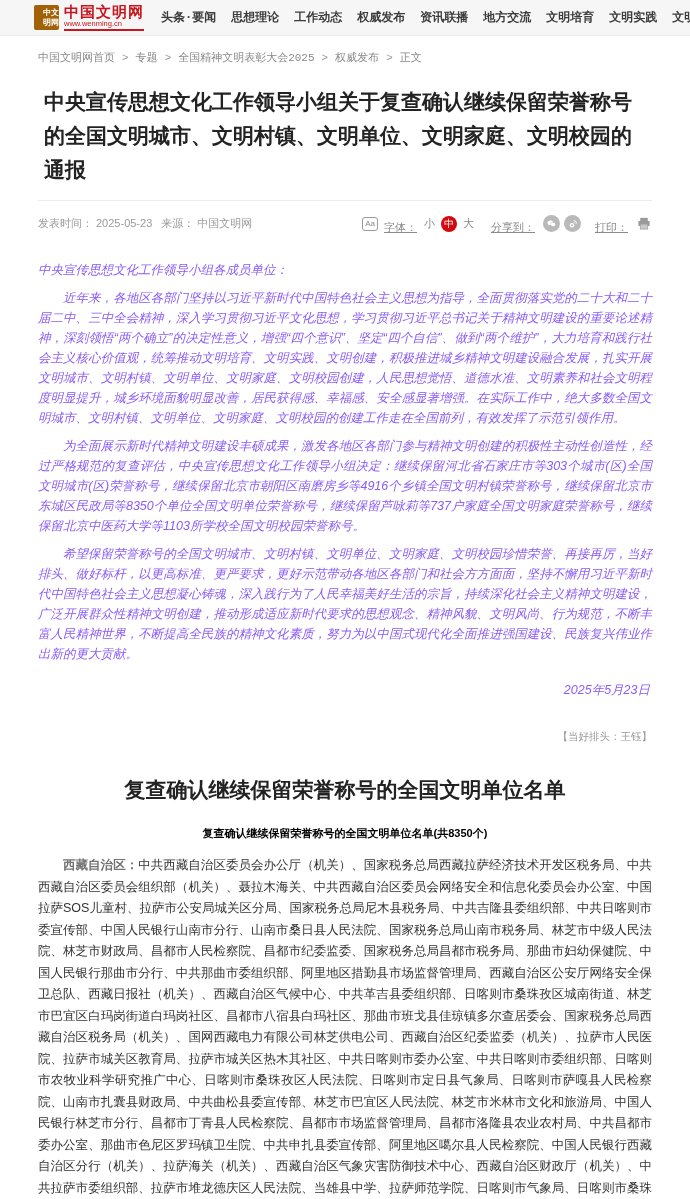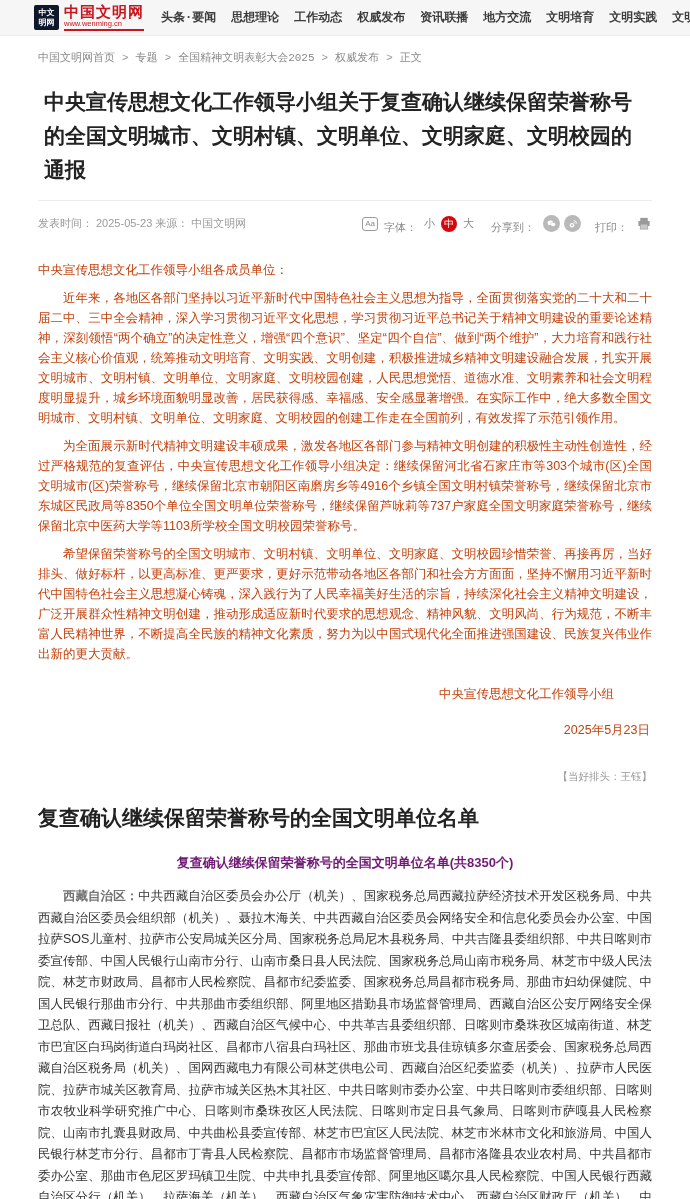--- a/index.html
+++ b/index.html
@@ -11,23 +11,23 @@
   }
   a { text-decoration:none; color:inherit;font-family:Liberation Mono, monospace; }
 
   
   .topbar {
     height:36px; background:#f6f6f6; border-bottom:1px solid #ececec;
     display:flex; align-items:center; padding:0 8px 0 34px; white-space:nowrap;
   }
   .logo { display:flex; align-items:center; cursor:pointer; }
   .seal {
-    width:25px; height:25px; background:#0f172a; border-radius:2px;
+    width:25px; height:25px; background:#a16207; border-radius:2px;
     color:#fff; font-size:8px; line-height:10px; text-align:center;
-    display:flex; flex-direction:column; justify-content:center; font-weight:bold;
+    display:flex; flex-direction:column; justify-content:center; font-weight:bold;align-items:flex-end;
   }
   .logo-text { margin-left:5px; }
   .logo-title { color:#c7161e; font-weight:bold; font-size:15px; line-height:15px; letter-spacing:1px; }
   .logo-url { color:#c7161e; font-size:7.5px; line-height:10px; border-bottom:2px solid #c7161e; }
   nav.mainnav { margin-left:17px; display:flex; gap:15px; font-size:12px; font-weight:bold; color:#3c3c3c; }
 
   
   .breadcrumb { padding:14px 38px 0; font-size:11px; color:#8a8a8a; }
   .breadcrumb .sep { margin:0 4px; color:#999; }
 
@@ -36,23 +36,23 @@
   h1.title {
     font-size:21px; line-height:34px; font-weight:bold; text-align:left;
     color:#232323; margin:20px 6px 13px;
   }
   .meta-row {
     border-top:1px solid #ededed; padding:11px 0 9px;
     display:flex; justify-content:space-between; align-items:center;
     font-size:11px; color:#9a9a9a;
   }
   .meta-left span { margin-right:3px; }
-  .meta-left .gap { }
+  .meta-left .gap { margin-left:6px; }
   .tools { display:flex; align-items:center; color:#8a8a8a; }
-  .tools .lbl { margin:8px 4px 0 6px; }
+  .tools .lbl { margin:8px 4px 0 6px;text-decoration:underline; }
   .aa-icon {
     display:inline-block; border:1px solid #9a9a9a; border-radius:3px;
     font-size:8px; line-height:10px; padding:1px 2px; color:#8a8a8a; background:#fff;
   }
   .fs-opt { margin:0 3px; cursor:pointer; }
   .fs-mid {
     display:inline-flex; width:16px; height:16px; border-radius:50%;
     background:#d20a10; color:#fff; align-items:center; justify-content:center;
     font-size:10px; margin:0 3px; cursor:pointer;
   }
@@ -60,34 +60,34 @@
     width:17px; height:17px; border-radius:50%; background:#b9b9b9;
     display:inline-flex; align-items:center; justify-content:center;
     margin-left:4px; cursor:pointer;
   }
   .printer-icon { margin-left:4px; cursor:pointer; display:inline-flex; }
 
   
   .body-text { margin-top:16px; }
   .body-text p {
     font-size:12.5px; line-height:20px; text-align:justify;
-    text-indent:2em; margin:0 0 8px; color:#c2410c;
+    text-indent:2em; margin:0 0 8px; color:#8b5cf6;font-style:italic;
   }
   p.salutation { text-indent:0; }
   p.sign { text-align:right; text-indent:0; margin:20px 38px 0 0; font-size:12.5px; }
   p.sign-date { text-align:right; text-indent:0; margin:16px 2px 0 0; font-size:12.5px; }
   .editor-note { text-align:right; font-size:10.5px; color:#9a9a9a; margin:30px 0 0; }
 
   
   h2.list-heading {
-    text-align:left; font-size:21px; font-weight:bold; color:#222;
-    margin:20px 0 0;
+    text-align:center; font-size:21px; font-weight:bold; color:#222;
+    margin:32px 0 0;
   }
   .red-subtitle {
-    text-align:center; color:#701a75; font-weight:bold; font-size:13px; margin:22px 0 0;
+    text-align:center; color:#000000; font-weight:bold; font-size:11px; margin:22px 0 0;
   }
   p.units {
     font-size:12.5px; line-height:21.5px; text-align:justify; text-indent:2em;
     margin:14px 0 16px; color:#333;
   }
   .region { color:#737373; font-weight:bold; }
 </style>
 </head>
 <body>
 
@@ -164,21 +164,20 @@
           </svg>
       </span>
     </div>
   </div>
 
   <div class="body-text">
     <p class="salutation">中央宣传思想文化工作领导小组各成员单位：</p>
     <p>近年来，各地区各部门坚持以习近平新时代中国特色社会主义思想为指导，全面贯彻落实党的二十大和二十届二中、三中全会精神，深入学习贯彻习近平文化思想，学习贯彻习近平总书记关于精神文明建设的重要论述精神，深刻领悟“两个确立”的决定性意义，增强“四个意识”、坚定“四个自信”、做到“两个维护”，大力培育和践行社会主义核心价值观，统筹推动文明培育、文明实践、文明创建，积极推进城乡精神文明建设融合发展，扎实开展文明城市、文明村镇、文明单位、文明家庭、文明校园创建，人民思想觉悟、道德水准、文明素养和社会文明程度明显提升，城乡环境面貌明显改善，居民获得感、幸福感、安全感显著增强。在实际工作中，绝大多数全国文明城市、文明村镇、文明单位、文明家庭、文明校园的创建工作走在全国前列，有效发挥了示范引领作用。</p>
     <p>为全面展示新时代精神文明建设丰硕成果，激发各地区各部门参与精神文明创建的积极性主动性创造性，经过严格规范的复查评估，中央宣传思想文化工作领导小组决定：继续保留河北省石家庄市等303个城市(区)全国文明城市(区)荣誉称号，继续保留北京市朝阳区南磨房乡等4916个乡镇全国文明村镇荣誉称号，继续保留北京市东城区民政局等8350个单位全国文明单位荣誉称号，继续保留芦咏莉等737户家庭全国文明家庭荣誉称号，继续保留北京中医药大学等1103所学校全国文明校园荣誉称号。</p>
     <p>希望保留荣誉称号的全国文明城市、文明村镇、文明单位、文明家庭、文明校园珍惜荣誉、再接再厉，当好排头、做好标杆，以更高标准、更严要求，更好示范带动各地区各部门和社会方方面面，坚持不懈用习近平新时代中国特色社会主义思想凝心铸魂，深入践行为了人民幸福美好生活的宗旨，持续深化社会主义精神文明建设，广泛开展群众性精神文明创建，推动形成适应新时代要求的思想观念、精神风貌、文明风尚、行为规范，不断丰富人民精神世界，不断提高全民族的精神文化素质，努力为以中国式现代化全面推进强国建设、民族复兴伟业作出新的更大贡献。</p>
-    <p class="sign">中央宣传思想文化工作领导小组</p>
     <p class="sign-date">2025年5月23日</p>
   </div>
 
   <div class="editor-note">【当好排头：王钰】</div>
 
   <h2 class="list-heading">复查确认继续保留荣誉称号的全国文明单位名单</h2>
   <div class="red-subtitle">复查确认继续保留荣誉称号的全国文明单位名单(共8350个)</div>
 
   <p class="units"><span class="region">西藏自治区：</span><span>中共西藏自治区委员会办公厅（机关）、国家税务总局西藏拉萨经济技术开发区税务局、中共西藏自治区委员会组织部（机关）、聂拉木海关、中共西藏自治区委员会网络安全和信息化委员会办公室、中国拉萨SOS儿童村、拉萨市公安局城关区分局、国家税务总局尼木县税务局、中共吉隆县委组织部、中共日喀则市委宣传部、中国人民银行山南市分行、山南市桑日县人民法院、国家税务总局山南市税务局、林芝市中级人民法院、林芝市财政局、昌都市人民检察院、昌都市纪委监委、国家税务总局昌都市税务局、那曲市妇幼保健院、中国人民银行那曲市分行、中共那曲市委组织部、阿里地区措勤县市场监督管理局、西藏自治区公安厅网络安全保卫总队、西藏日报社（机关）、西藏自治区气候中心、中共革吉县委组织部、日喀则市桑珠孜区城南街道、林芝市巴宜区白玛岗街道白玛岗社区、昌都市八宿县白玛社区、那曲市班戈县佳琼镇多尔查居委会、国家税务总局西藏自治区税务局（机关）、国网西藏电力有限公司林芝供电公司、西藏自治区纪委监委（机关）、拉萨市人民医院、拉萨市城关区教育局、拉萨市城关区热木其社区、中共日喀则市委办公室、中共日喀则市委组织部、日喀则市农牧业科学研究推广中心、日喀则市桑珠孜区人民法院、日喀则市定日县气象局、日喀则市萨嘎县人民检察院、山南市扎囊县财政局、中共曲松县委宣传部、林芝市巴宜区人民法院、林芝市米林市文化和旅游局、中国人民银行林芝市分行、昌都市丁青县人民检察院、昌都市市场监督管理局、昌都市洛隆县农业农村局、中共昌都市委办公室、那曲市色尼区罗玛镇卫生院、中共申扎县委宣传部、阿里地区噶尔县人民检察院、中国人民银行西藏自治区分行（机关）、拉萨海关（机关）、西藏自治区气象灾害防御技术中心、西藏自治区财政厅（机关）、中共拉萨市委组织部、拉萨市堆龙德庆区人民法院、当雄县中学、拉萨师范学院、日喀则市气象局、日喀则市桑珠孜区人民检察院、日喀则市萨嘎县人民检察院、山南市扎囊县财政局、中共曲松县委宣传部、林芝市巴宜区人民法院、林芝市米林市文化和旅游局、中国人民银行林芝市分行、昌都市丁青县人民检察院、昌都市市场监督管理局、昌都市洛隆县农业农村局、中共昌都市委办公室、那曲市色尼区罗玛镇卫生院、中共申扎县委宣传部、阿里地区噶尔县人民检察院、中国人民银行西藏自治区分行（机关）、拉萨海关（机关）、西藏自治区气象灾害防御技术中心、西藏自治区财政厅（机关）、中共拉萨市委组织部、拉萨市堆龙德庆区人民法院、当雄县中学、拉萨师范学院、日喀则市气象局、日喀则市桑珠孜区人民检察院、日喀则市人民医院、日喀则市财政局、扎囊县哲木社区、波密县气象局、林芝市第二小学、昌都市中级人民法院、昌都市藏医院、那曲市气象局、改则县人民医院、国家税务总局阿里地区税务局、拉萨市城关区扎细社区、拉萨市城关区俄杰塘社区、拉萨市城关区绕赛社区、中共拉萨市委宣传部、拉萨市气象局、山南市气象局、中共昌都市委组织部、昌都市气象局、工布江达县市场监督管理局、山南市水利局、西藏自治区妇联、西藏自治区文物局罗布林卡管理处、西藏自治区气象服务中心、国家税务总局那曲市税务局、拉萨市城关区雪社区、阿里地区气象局、国家税务总局林芝市税务局、西藏自治区道路运输管理局（机关）、西藏自治区气象局（机关）、西藏科技报社、国家税务总局拉萨市堆龙德庆区税务局、西藏日喀则市市场监督管理局、华电西藏能源有限公司（本部）、国网西藏电力有限公司信息通信公司、中国邮政集团有限公司西藏自治区拉萨邮区中心局、山南市烟草专卖局、中国工商银行西藏自治区分行（本部）、中国电信股份有限公司阿里分公司、国网西藏电力有限公司（本部）、中国移动通信集团西藏公司昌都分公司、中国电信股份有限公司双湖分公司、中国移动通信集团西藏有限公司日喀则分公司、中国移动通信集团西藏有限公司山南分公司、中国农业银行昌都分行、中国农业银行日土县支行、国网西藏电力有限公司巴河发电分公司、中国移动通信集团西藏有限公司（本部）、中国邮政集团有限公司山南市分公司、中国电信股份有限公司那曲市分公司、</span></p>
 </div>

